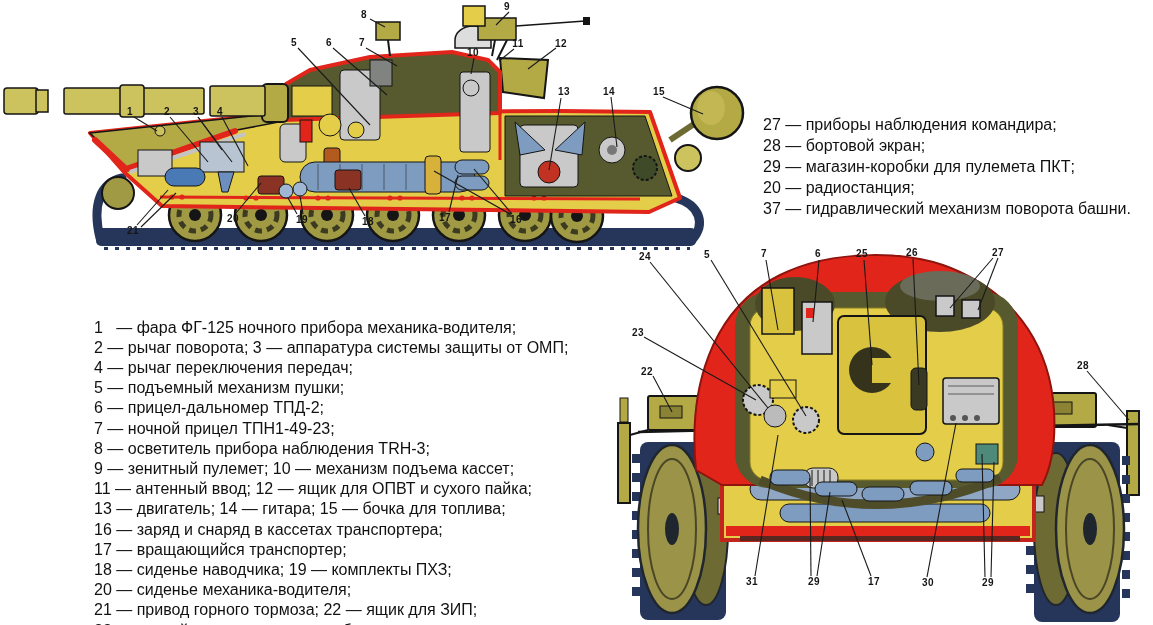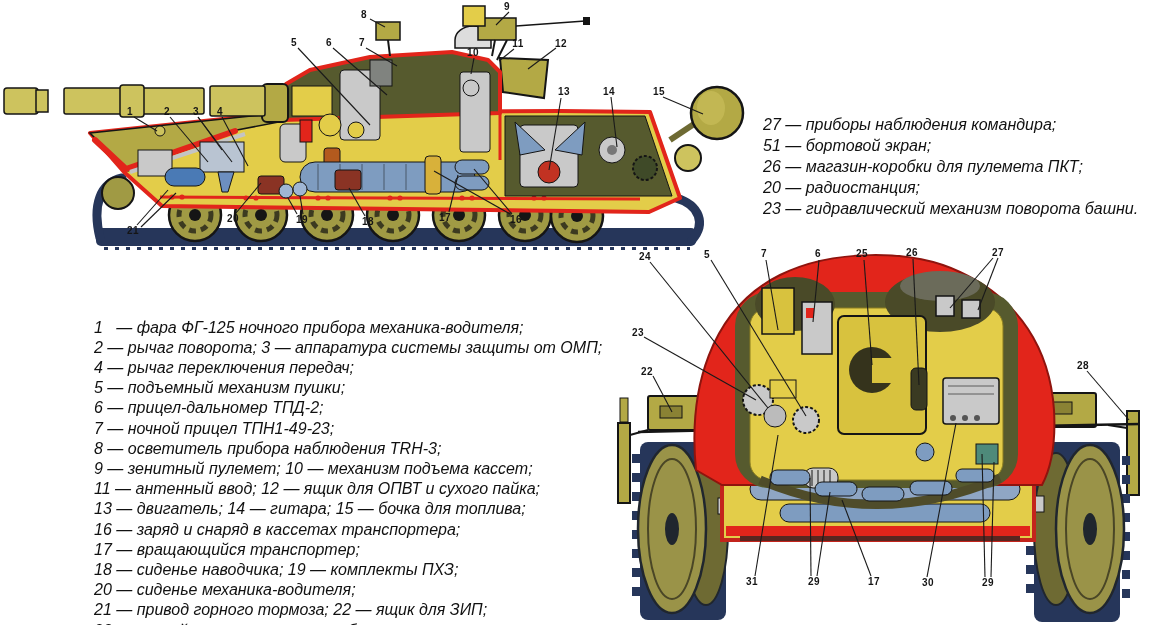--- a/index.html
+++ b/index.html
@@ -2,21 +2,21 @@
 <html style="--red: #e2251b; --red_dark: #8f140e; --olive: #b3a945; --olive_light: #cdc35e; --olive_dark: #565a2e; --yellow: #e3cd49; --silver: #c9c9c9; --steel: #7e9cc0; --navy: #26365a; --maroon: #8a3324; --wheel: #a09a44; --ink: #151515;"><head>
 <meta charset="utf-8">
 <style>
   html,body{margin:0;padding:0;background:#ffffff;}
   .canvas{position:relative;width:1153px;height:625px;background:#fff;overflow:hidden;
           font-family:"Liberation Sans",sans-serif;}
   svg{position:absolute;}
   .legend{position:absolute;color:#111;font-size:16px;line-height:20.2px;white-space:pre;}
   .legend-left{left:94px;top:257px;}
   .legend-right{left:763px;top:53px;line-height:20.8px;}
-  .legend-line{white-space:pre;font-style:italic;}
+  .legend-line{white-space:pre;}
 
   
   .f-red{fill:var(--red);} .s-red3{stroke:var(--red);stroke-width:3;fill:none;} .s-red6{stroke:var(--red);stroke-width:6;fill:none;stroke-linecap:round;stroke-linejoin:round;}
   .f-olive{fill:var(--olive);} .f-olivel{fill:var(--olive_light);} .f-olived{fill:var(--olive_dark);}
   .f-yellow{fill:var(--yellow);} .f-silver{fill:var(--silver);} .f-steel{fill:var(--steel);}
   .f-navy{fill:var(--navy);} .f-maroon{fill:var(--maroon);} .f-wheel{fill:var(--wheel);}
   .f-ink{fill:var(--ink);} .f-dome{fill:#4a4a28;} .f-teal{fill:#4e8a7a;}
   .s-ink{stroke:var(--ink);stroke-width:1.5;} .s-ink1{stroke:var(--ink);stroke-width:1;}
   .s-ink2{stroke:var(--ink);stroke-width:2;} .s-ink25{stroke:var(--ink);stroke-width:2.5;}
   .s-navy9{stroke:var(--navy);stroke-width:9;fill:none;stroke-linecap:round;}
@@ -362,14 +362,14 @@
       <line x1="381" y1="347" x2="384" y2="232" class="leader"></line>
       <text x="378" y="356" class="callout">29</text>
     </svg>
 
   <div class="legend legend-left">
     
   <div class="legend-line">1   — фара ФГ-125 ночного прибора механика-водителя;</div><div class="legend-line">2 — рычаг поворота; 3 — аппаратура системы защиты от ОМП;</div><div class="legend-line">4 — рычаг переключения передач;</div><div class="legend-line">5 — подъемный механизм пушки;</div><div class="legend-line">6 — прицел-дальномер ТПД-2;</div><div class="legend-line">7 — ночной прицел ТПН1-49-23;</div><div class="legend-line">8 — осветитель прибора наблюдения TRH-3;</div><div class="legend-line">9 — зенитный пулемет; 10 — механизм подъема кассет;</div><div class="legend-line">11 — антенный ввод; 12 — ящик для ОПВТ и сухого пайка;</div><div class="legend-line">13 — двигатель; 14 — гитара; 15 — бочка для топлива;</div><div class="legend-line">16 — заряд и снаряд в кассетах транспортера;</div><div class="legend-line">17 — вращающийся транспортер;</div><div class="legend-line">18 — сиденье наводчика; 19 — комплекты ПХЗ;</div><div class="legend-line">20 — сиденье механика-водителя;</div><div class="legend-line">21 — привод горного тормоза; 22 — ящик для ЗИП;</div><div class="legend-line">23 — ручной механизм поворота башни;</div></div>
 
   <div class="legend legend-right">
     
-  <div class="legend-line">27 — приборы наблюдения командира;</div><div class="legend-line">51 — бортовой экран;</div><div class="legend-line">26 — магазин-коробки для пулемета ПКТ;</div><div class="legend-line">20 — радиостанция;</div><div class="legend-line">23 — гидравлический механизм поворота башни.</div></div>
+  <div class="legend-line">27 — приборы наблюдения командира;</div><div class="legend-line">28 — бортовой экран;</div><div class="legend-line">29 — магазин-коробки для пулемета ПКТ;</div><div class="legend-line">20 — радиостанция;</div><div class="legend-line">37 — гидравлический механизм поворота башни.</div></div>
 </div>
 
 </body></html>

